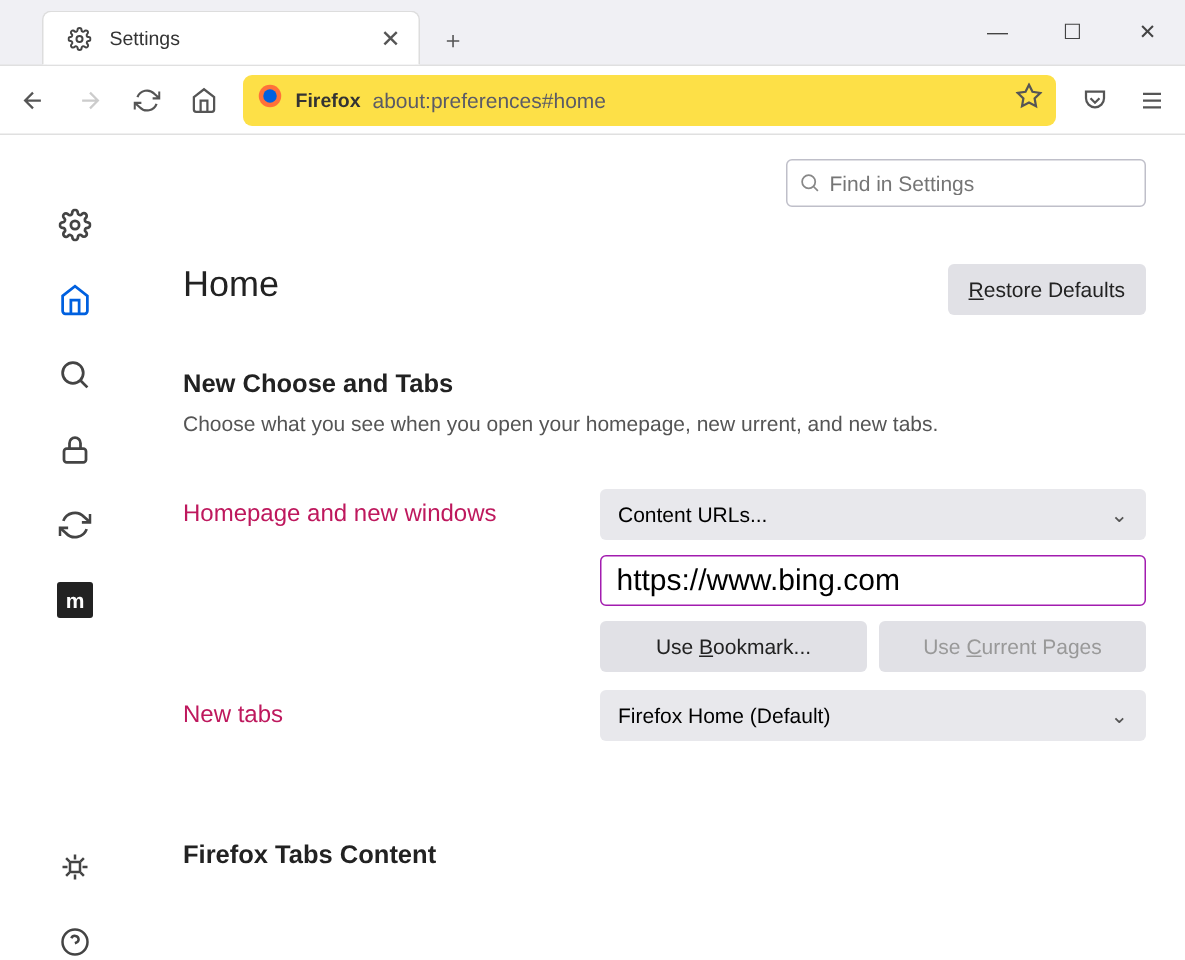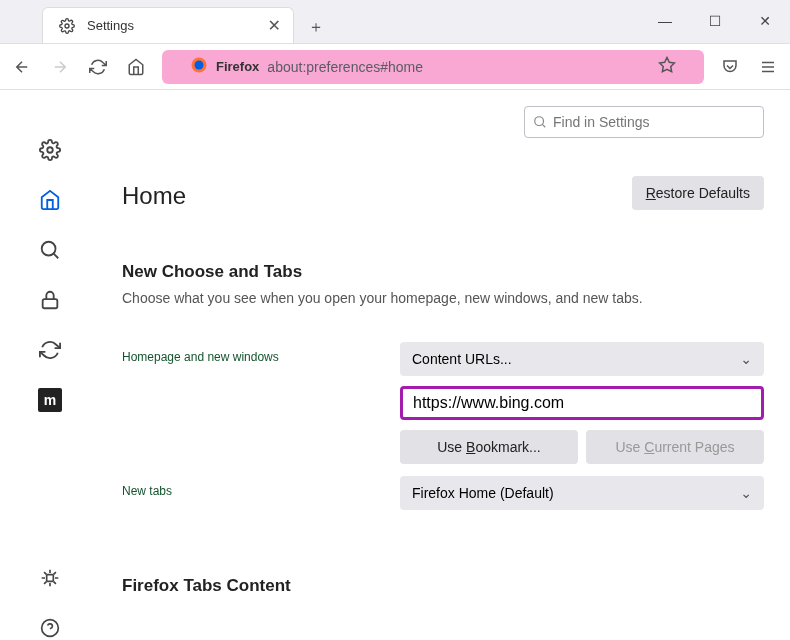--- a/index.html
+++ b/index.html
@@ -1,50 +1,50 @@
 <!DOCTYPE html>
 <html><head>
 <meta charset="utf-8">
 <style>
 *{margin:0;padding:0;box-sizing:border-box;font-family:"Segoe UI",Arial,sans-serif}
 body{width:790px;height:640px;background:#fff;position:relative;overflow:hidden}
 .titlebar{height:44px;display:flex;align-items:flex-end;border-bottom:1px solid #e0e0e0;background:#f0f0f4}
-.tab{margin-left:42px;display:flex;align-items:center;background:#fff;border:1px solid #ddd;border-bottom:none;border-radius:6px 6px 0 0;height:36px;padding:0 12px;width:252px;gap:8px}
+.tab{margin-left:28px;display:flex;align-items:center;background:#fff;border:1px solid #ddd;border-bottom:none;border-radius:6px 6px 0 0;height:36px;padding:0 12px;width:252px;gap:8px}
 .tab-title{font-size:13px;color:#333;flex:1}
 .tab-close{cursor:pointer;color:#555}
 .add-tab{width:32px;height:32px;display:flex;align-items:center;justify-content:center;color:#555;margin-left:6px;cursor:pointer}
 .win-ctrls{margin-left:auto;display:flex}
 .win-btn{width:50px;height:44px;display:flex;align-items:center;justify-content:center;color:#444;cursor:pointer;font-size:14px}
 .navbar{height:46px;display:flex;align-items:center;padding:0 4px;gap:2px;border-bottom:1px solid #e0e0e0}
 .nav-btn{width:36px;height:36px;display:flex;align-items:center;justify-content:center;color:#555;cursor:pointer;border-radius:4px}
 .nav-btn.disabled{color:#bbb}
-.addr{flex:1;display:flex;align-items:center;height:34px;background:#f9a8d4;border-radius:6px;margin:0 6px;padding:0 28px;gap:8px}
+.addr{flex:1;display:flex;align-items:center;height:34px;background:#fde047;border-radius:6px;margin:0 6px;padding:0 9px;gap:8px}
 .ff-brand{font-weight:600;color:#333;font-size:13px}
 .url-text{color:#5b5b66;font-size:14px}
 .content{display:flex;height:calc(640px - 90px)}
 .sidebar{width:100px;display:flex;flex-direction:column;align-items:center;padding-top:48px;gap:26px}
 .sb-ic{width:24px;height:24px;display:flex;align-items:center;justify-content:center;cursor:pointer;color:#444}
 .sb-ic.active{color:#0060df}
 .sb-ext{width:24px;height:24px;background:#222;color:#fff;display:flex;align-items:center;justify-content:center;font-weight:bold;font-size:14px;border-radius:2px}
 .sb-spacer{flex:1}
 .main{flex:1;padding:16px 26px 0 22px;position:relative}
 .search-row{display:flex;justify-content:flex-end;margin-bottom:38px}
 .search-box{display:flex;align-items:center;border:1px solid #bfbfc9;border-radius:4px;height:32px;padding:0 8px;width:240px;gap:6px}
 .search-box input{border:none;outline:none;font-size:14px;flex:1;color:#555}
-.hdr-row{display:flex;align-items:flex-end;justify-content:space-between;margin-bottom:52px}
+.hdr-row{display:flex;align-items:flex-start;justify-content:space-between;margin-bottom:36px}
 h1{font-size:24px;font-weight:400;color:#222}
 .btn{background:#e1e1e6;border:none;border-radius:4px;height:34px;padding:0 14px;font-size:14px;cursor:pointer;color:#222}
 h2{font-size:17px;font-weight:600;color:#222;margin-bottom:8px}
 .desc{font-size:14px;color:#555;margin-bottom:36px}
 .row{display:flex;margin-bottom:10px;align-items:flex-start}
-.row-lbl{width:278px;font-size:12px;color:#14532d;padding-top:8px}
+.row-lbl{width:278px;font-size:16px;color:#be185d;padding-top:8px}
 .row-ctrl{flex:1}
 .dropdown{background:#e8e8ec;border:none;border-radius:4px;height:34px;display:flex;align-items:center;padding:0 12px;justify-content:space-between;cursor:pointer;font-size:14px}
 .dropdown .chev{color:#555}
-.url-input{width:100%;height:34px;border:3px solid #a21caf;border-radius:4px;padding:0 10px;font-size:16px;margin-top:10px}
+.url-input{width:100%;height:34px;border:1px solid #a21caf;border-radius:4px;padding:0 10px;font-size:20px;margin-top:10px}
 .btn-row{display:flex;gap:8px;margin-top:10px}
 .btn-row .btn{flex:1;color:#555}
 .btn-row .btn.enabled{color:#222}
 .u{text-decoration:underline;text-decoration-thickness:1px}
 .section2{font-size:17px;font-weight:600;margin-top:66px;color:#222}
 </style>
 </head>
 <body>
 
 <div class="titlebar">
@@ -174,21 +174,21 @@
             <line x1="21" y1="21" x2="16" y2="16"></line>
           </svg>
         <input placeholder="Find in Settings" style="">
       </div>
     </div>
     <div class="hdr-row">
       <h1>Home</h1>
       <button class="btn"><span class="u">R</span>estore Defaults</button>
     </div>
     <h2>New Choose and Tabs</h2>
-    <p class="desc">Choose what you see when you open your homepage, new windows, and new tabs.</p>
+    <p class="desc">Choose what you see when you open your homepage, new urrent, and new tabs.</p>
 
     <div class="row">
       <div class="row-lbl">Homepage and new windows</div>
       <div class="row-ctrl">
         <div class="dropdown">
           <span>Content URLs...</span>
           <span class="chev">⌄</span>
         </div>
         <input class="url-input" value="https://www.bing.com" style="">
         <div class="btn-row">

